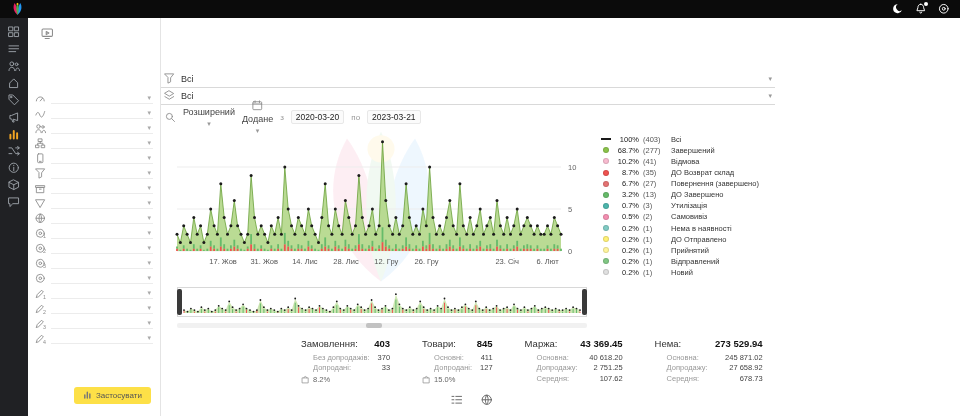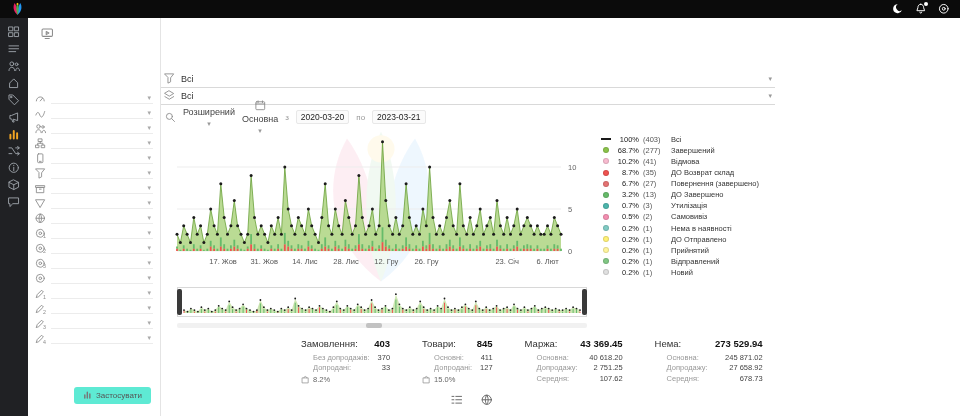--- a/index.html
+++ b/index.html
@@ -17,21 +17,21 @@
   .strip-item{width:18px;height:13px;display:flex;align-items:center;justify-content:center;cursor:pointer;}
   
   .filters{position:absolute;left:28px;top:18px;bottom:0;width:133px;background:#fff;
            border-right:1px solid #e4e4e4;box-sizing:border-box;padding:8px 7px;}
   .screen-btn{margin-left:6px;cursor:pointer;display:inline-flex;}
   .filter-rows{margin-top:48px;display:flex;flex-direction:column;gap:3px;}
   .frow{display:flex;align-items:center;gap:5px;height:12px;}
   .frow .ficon{width:11px;height:11px;flex:none;display:flex;}
   .fselect{flex:1;border-bottom:1px solid #ececec;height:11px;display:flex;justify-content:flex-end;
            align-items:center;color:#aaa;font-size:7px;padding-right:2px;cursor:pointer;}
-  .apply-btn{position:absolute;left:46px;bottom:12px;background:#5eead4;border:none;border-radius:3px;
+  .apply-btn{position:absolute;left:46px;bottom:12px;background:#fde047;border:none;border-radius:3px;
              font-size:8px;color:#555;padding:3px 9px;display:flex;gap:4px;align-items:center;
              font-family:inherit;cursor:pointer;}
   
   .main{position:absolute;left:161px;top:18px;right:0;bottom:0;margin-top:40px;}
   .selrow{display:flex;align-items:center;gap:6px;height:17px;border-bottom:1px solid #d9d9d9;
           width:614px;padding:0 3px;box-sizing:border-box;cursor:pointer;}
   .selrow.first{margin-top:13px;}
   .selrow .val{font-size:9px;color:#333;flex:1;}
   .caret{color:#999;font-size:7px;}
   .toolsrow{display:flex;align-items:center;gap:7px;height:20px;margin-top:2px;padding-left:4px;}
@@ -450,21 +450,21 @@
       </span>
       <span class="dd">
         <span id="cal-icon" style="display:inline-flex;">
             <svg width="11" height="11" viewBox="0 0 12.5 12.5">
               <g fill="none" stroke="#8b8b8b" stroke-width="1" stroke-linecap="round" stroke-linejoin="round">
                 <rect x="1" y="2" width="10" height="9" rx="1"></rect>
                 <path d="M1 4.5h10M3.5 1v2M8.5 1v2"></path>
               </g>
             </svg>
           </span>
-        <span>Основна</span>
+        <span>Додане</span>
         <span class="caret">▾</span>
       </span>
       <span class="small-label">з</span>
       <span class="datebox">2020-03-20</span>
       <span class="small-label">по</span>
       <span class="datebox">2023-03-21</span>
     </div>
 
     <div class="chart-area">
       <span class="watermark">

